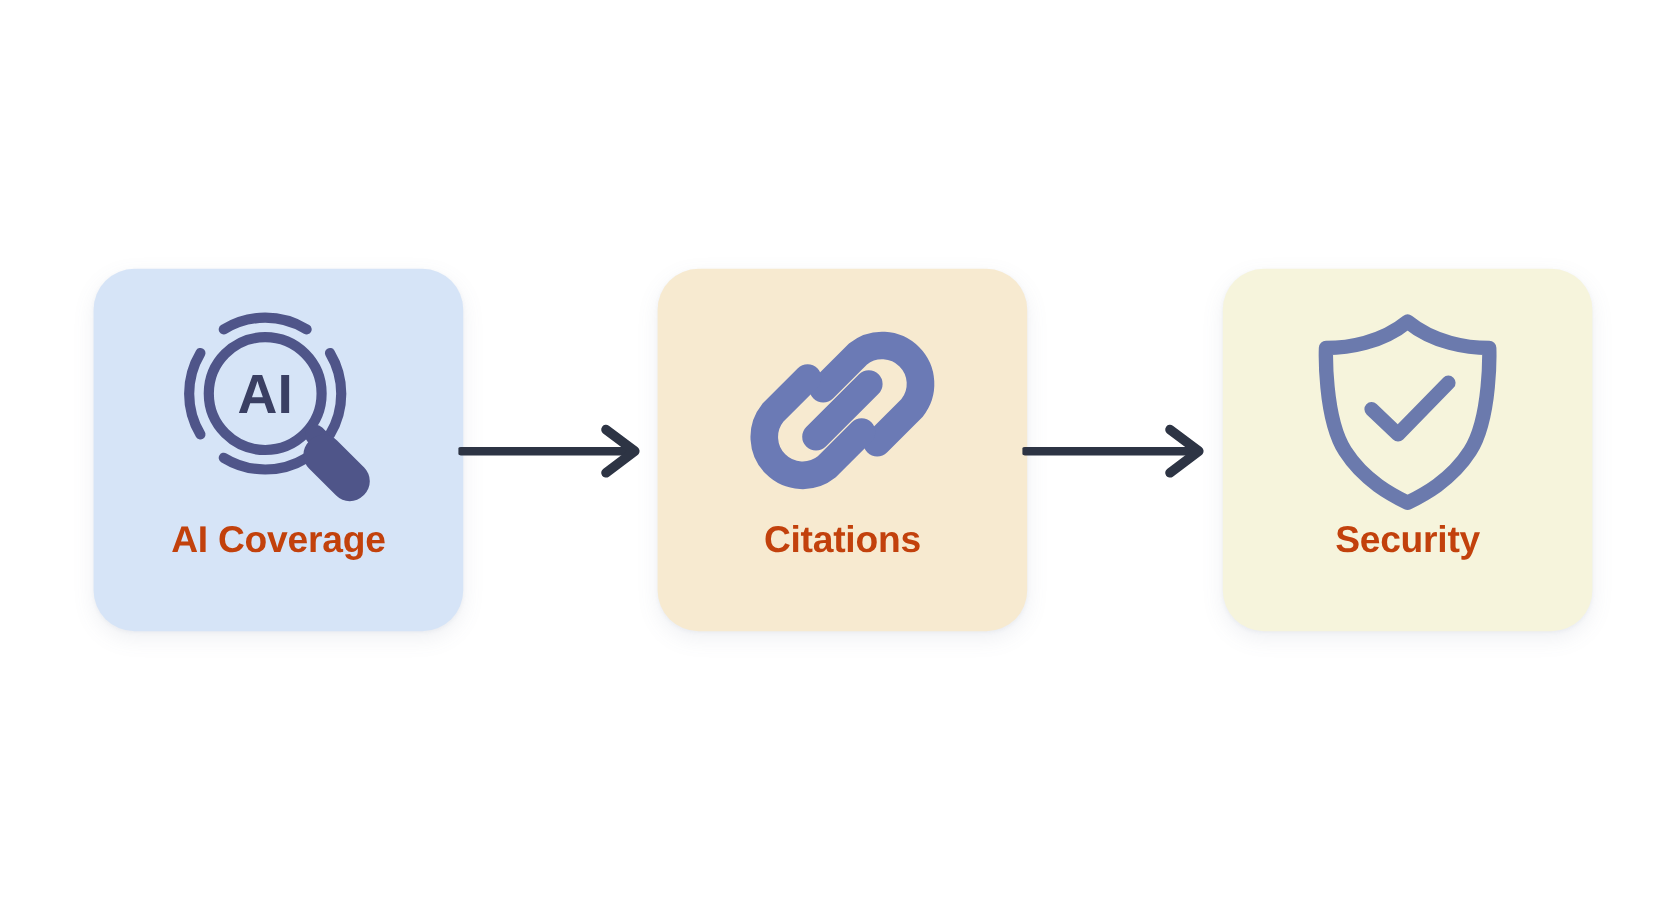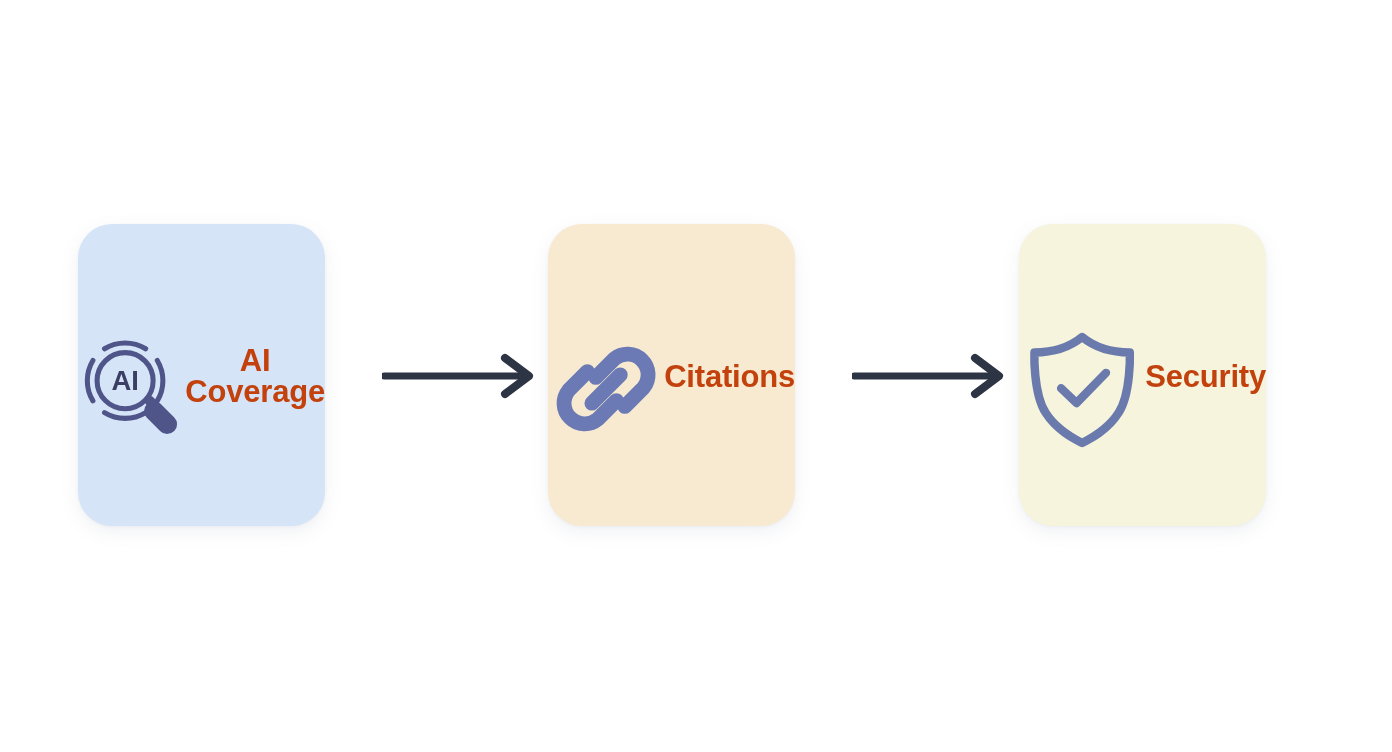--- a/index.html
+++ b/index.html
@@ -29,26 +29,26 @@
     left: 0;
     top: 0;
     width: 1392px;
     height: 752px;
   }
 
   
   .card {
     position: absolute;
     top: 224px;
-    width: 247px;
+    width: 308px;
     height: 302px;
     border-radius: 34px;
     box-sizing: border-box;
     display: flex;
-    flex-direction: row;
+    flex-direction: column;
     align-items: center;
     justify-content: flex-start;
     box-shadow: 0 6px 18px rgba(110, 120, 150, 0.10),
                 0 1px 3px rgba(110, 120, 150, 0.06);
   }
   .card-1 { left: 78px;   background: #d6e4f7; }
   .card-2 { left: 548px;  background: #f7ead0; }
   .card-3 { left: 1019px; background: #f6f4dc; }
 
   .card-icon {

